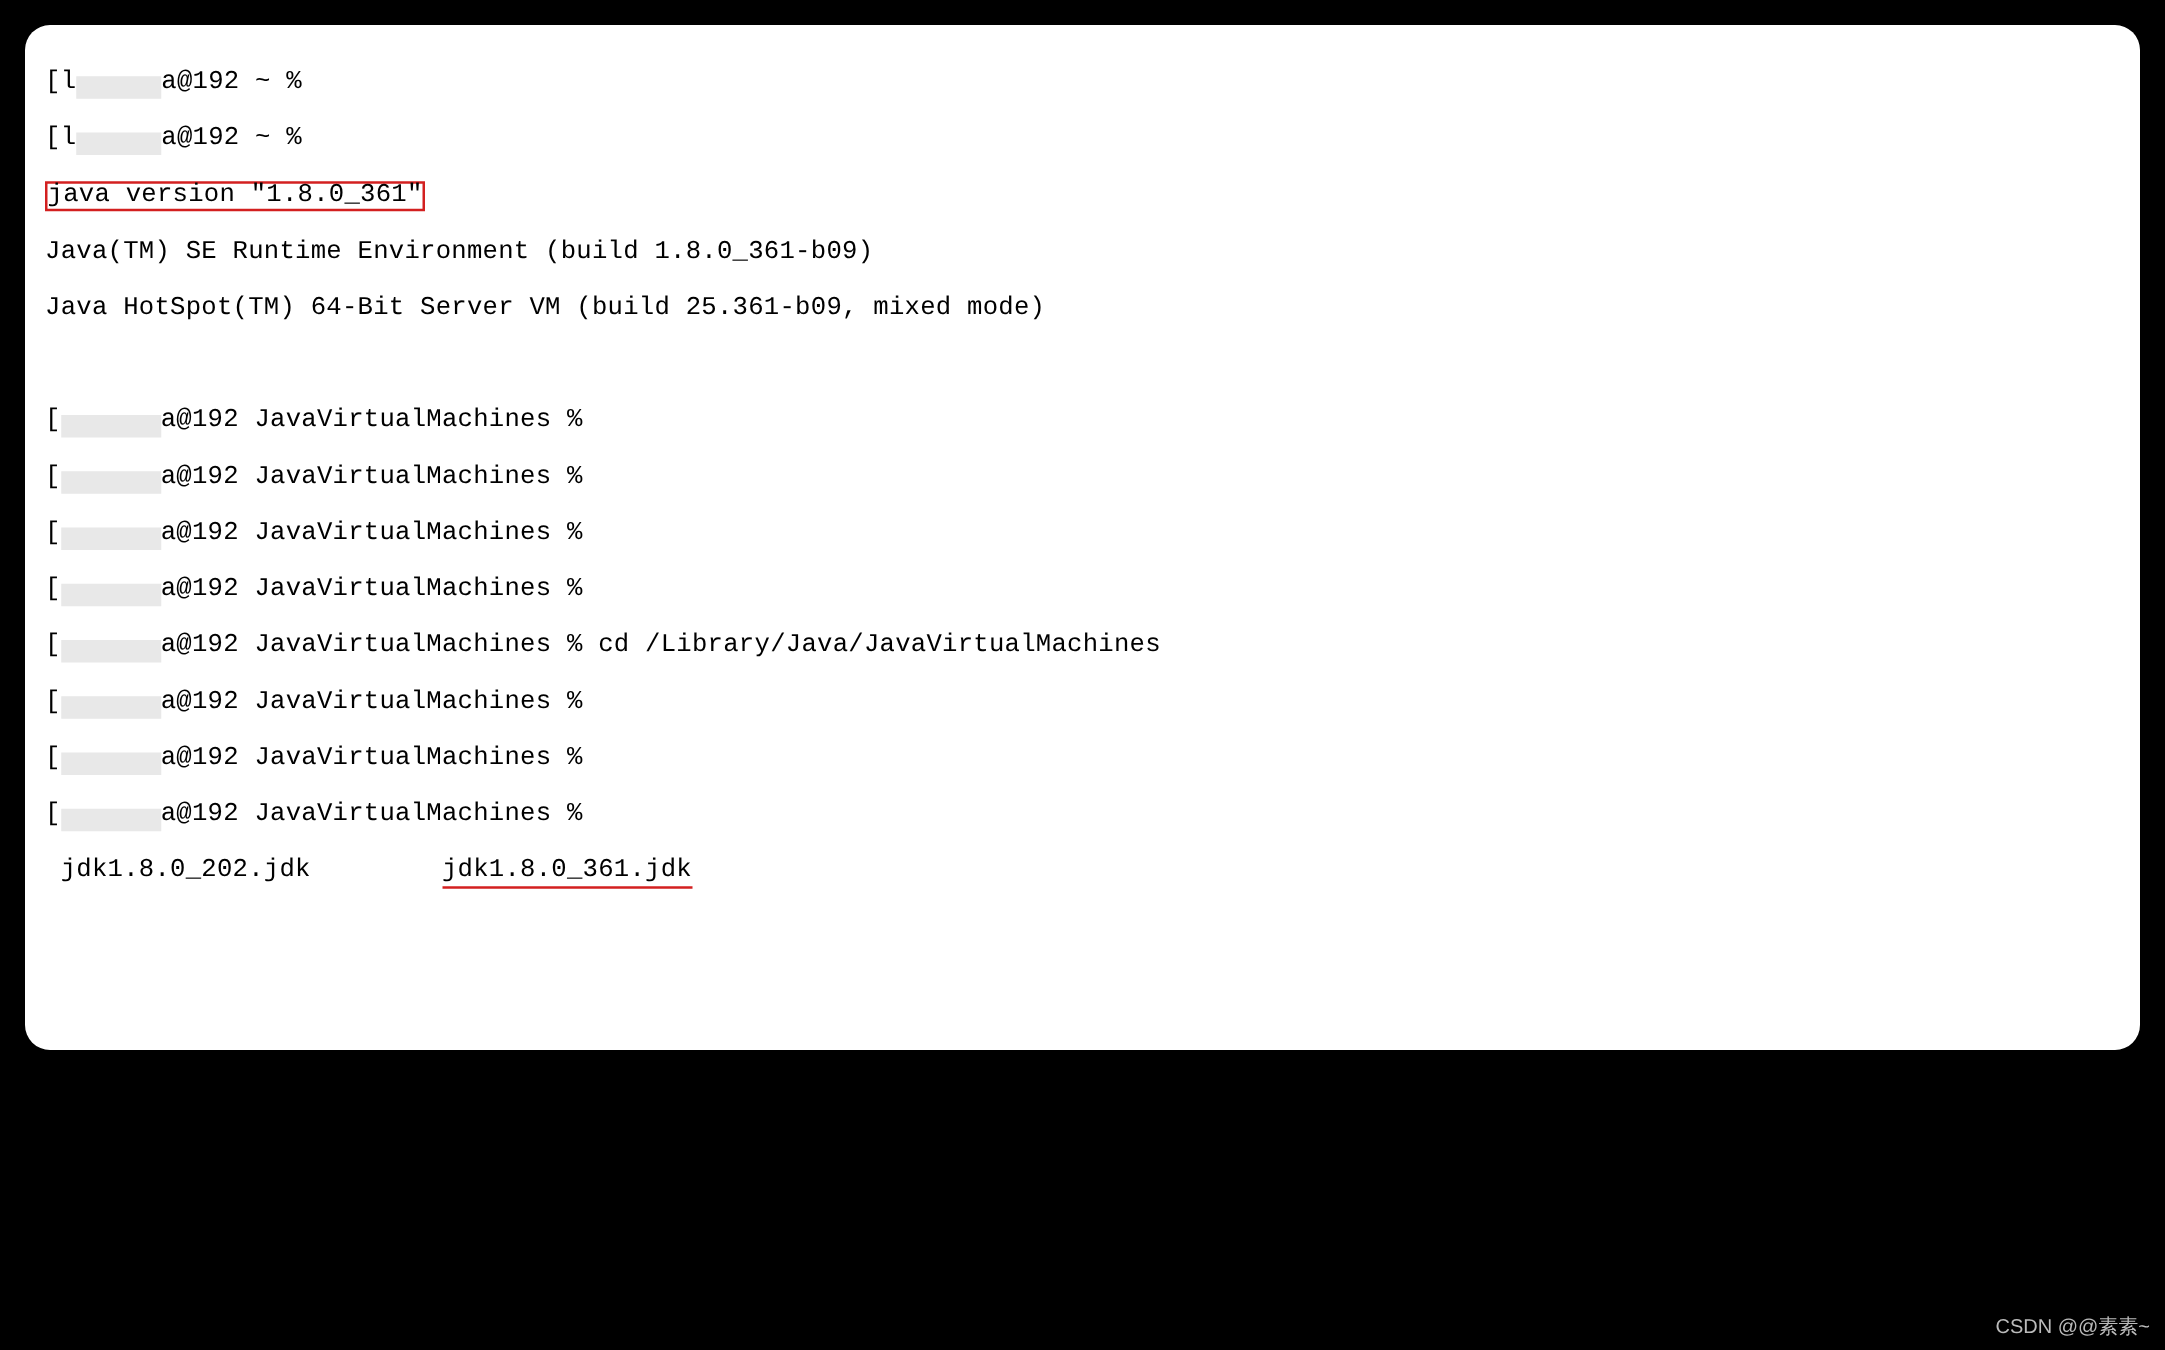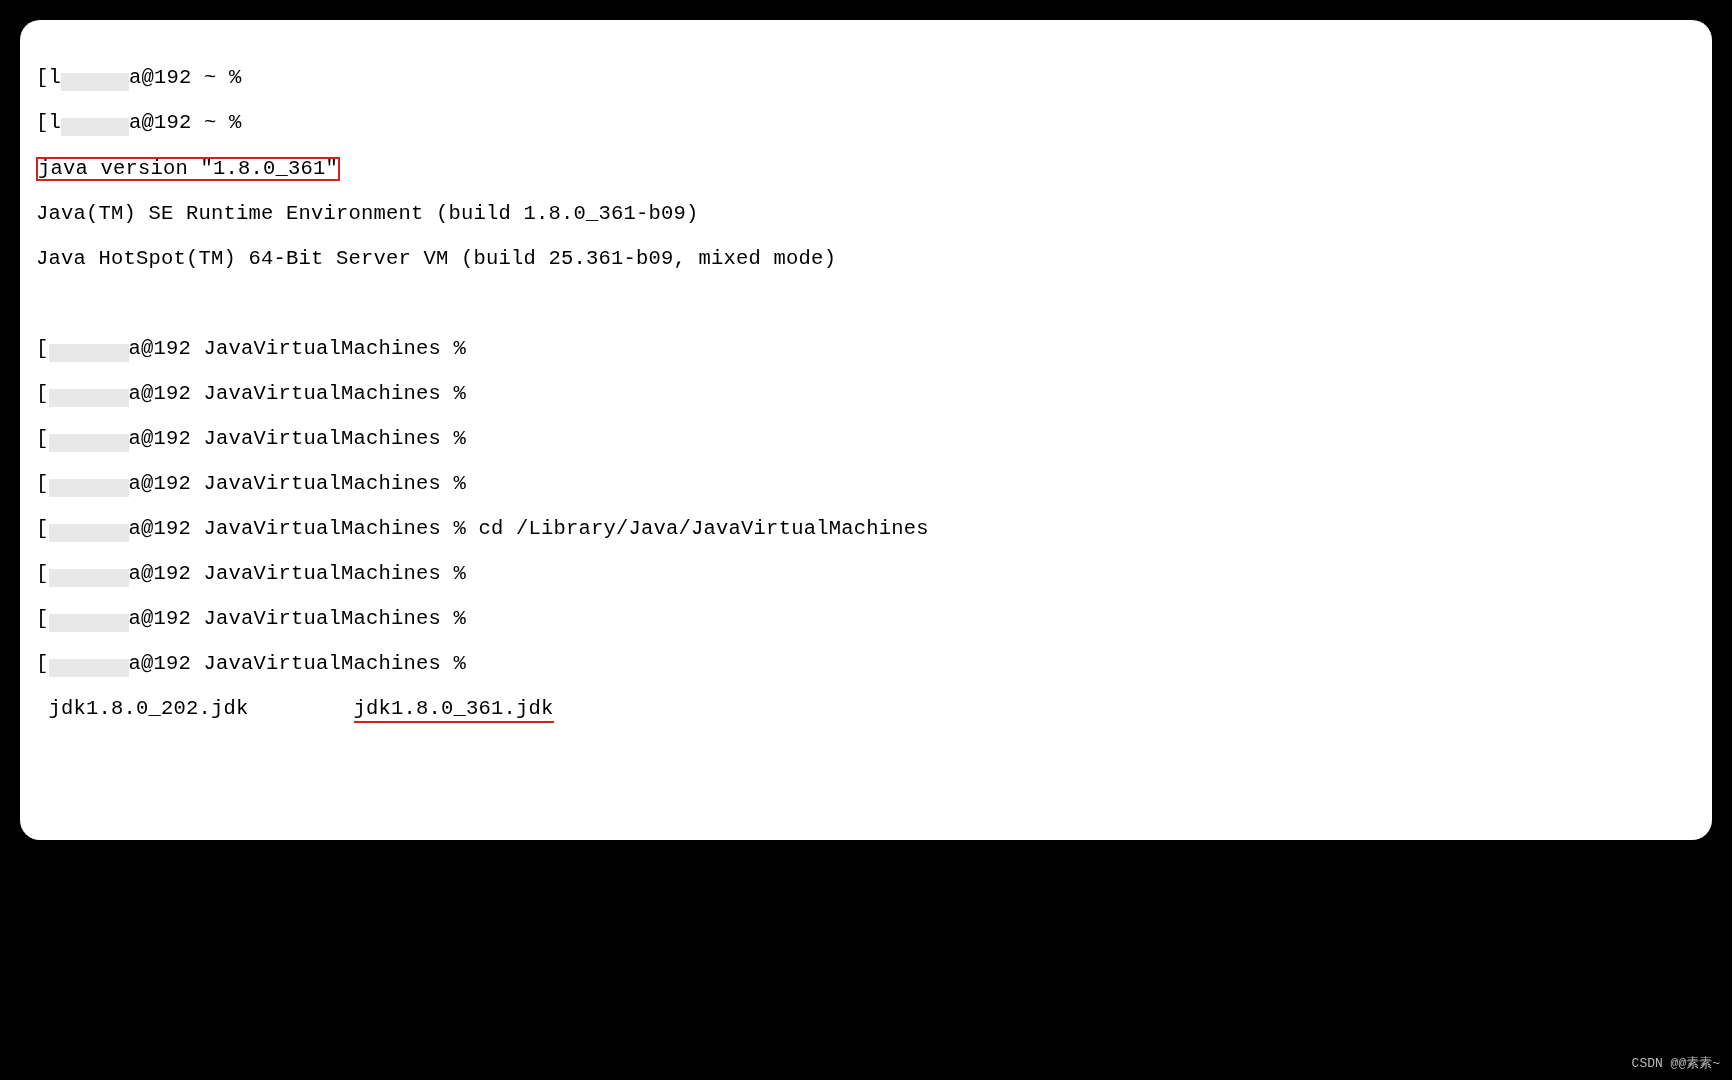--- a/index.html
+++ b/index.html
@@ -13,21 +13,21 @@
       height: 1080px;
       padding: 20px;
       font-family: "SF Mono", Monaco, "Courier New", monospace;
       overflow: hidden;
     }
     .terminal-window {
       background: #fff;
       border-radius: 20px;
       width: 100%;
       height: 820px;
-      padding: 24px 16px;
+      padding: 12px 16px;
       position: relative;
       overflow: hidden;
     }
     .terminal-content {
       font-size: 20.5px;
       line-height: 22.5px;
       color: #000;
       white-space: pre;
       letter-spacing: 0.2px;
     }
@@ -51,23 +51,23 @@
       line-height: 20px;
     }
     .red-underline {
       border-bottom: 2.5px solid #d32020;
       margin-left: 35px;
     }
     .watermark {
       position: absolute;
       bottom: 8px;
       right: 12px;
-      font-size: 13px;
+      font-size: 16px;
       color: #bbb;
-      font-family: Liberation Mono, monospace;
+      font-family: Liberation Sans, sans-serif;
     }
     .ls-row {
       display: block;
     }
     .ls-item {
       display: inline-block;
     }
     .w1 { width: 270px; }
   </style>
 </head>

